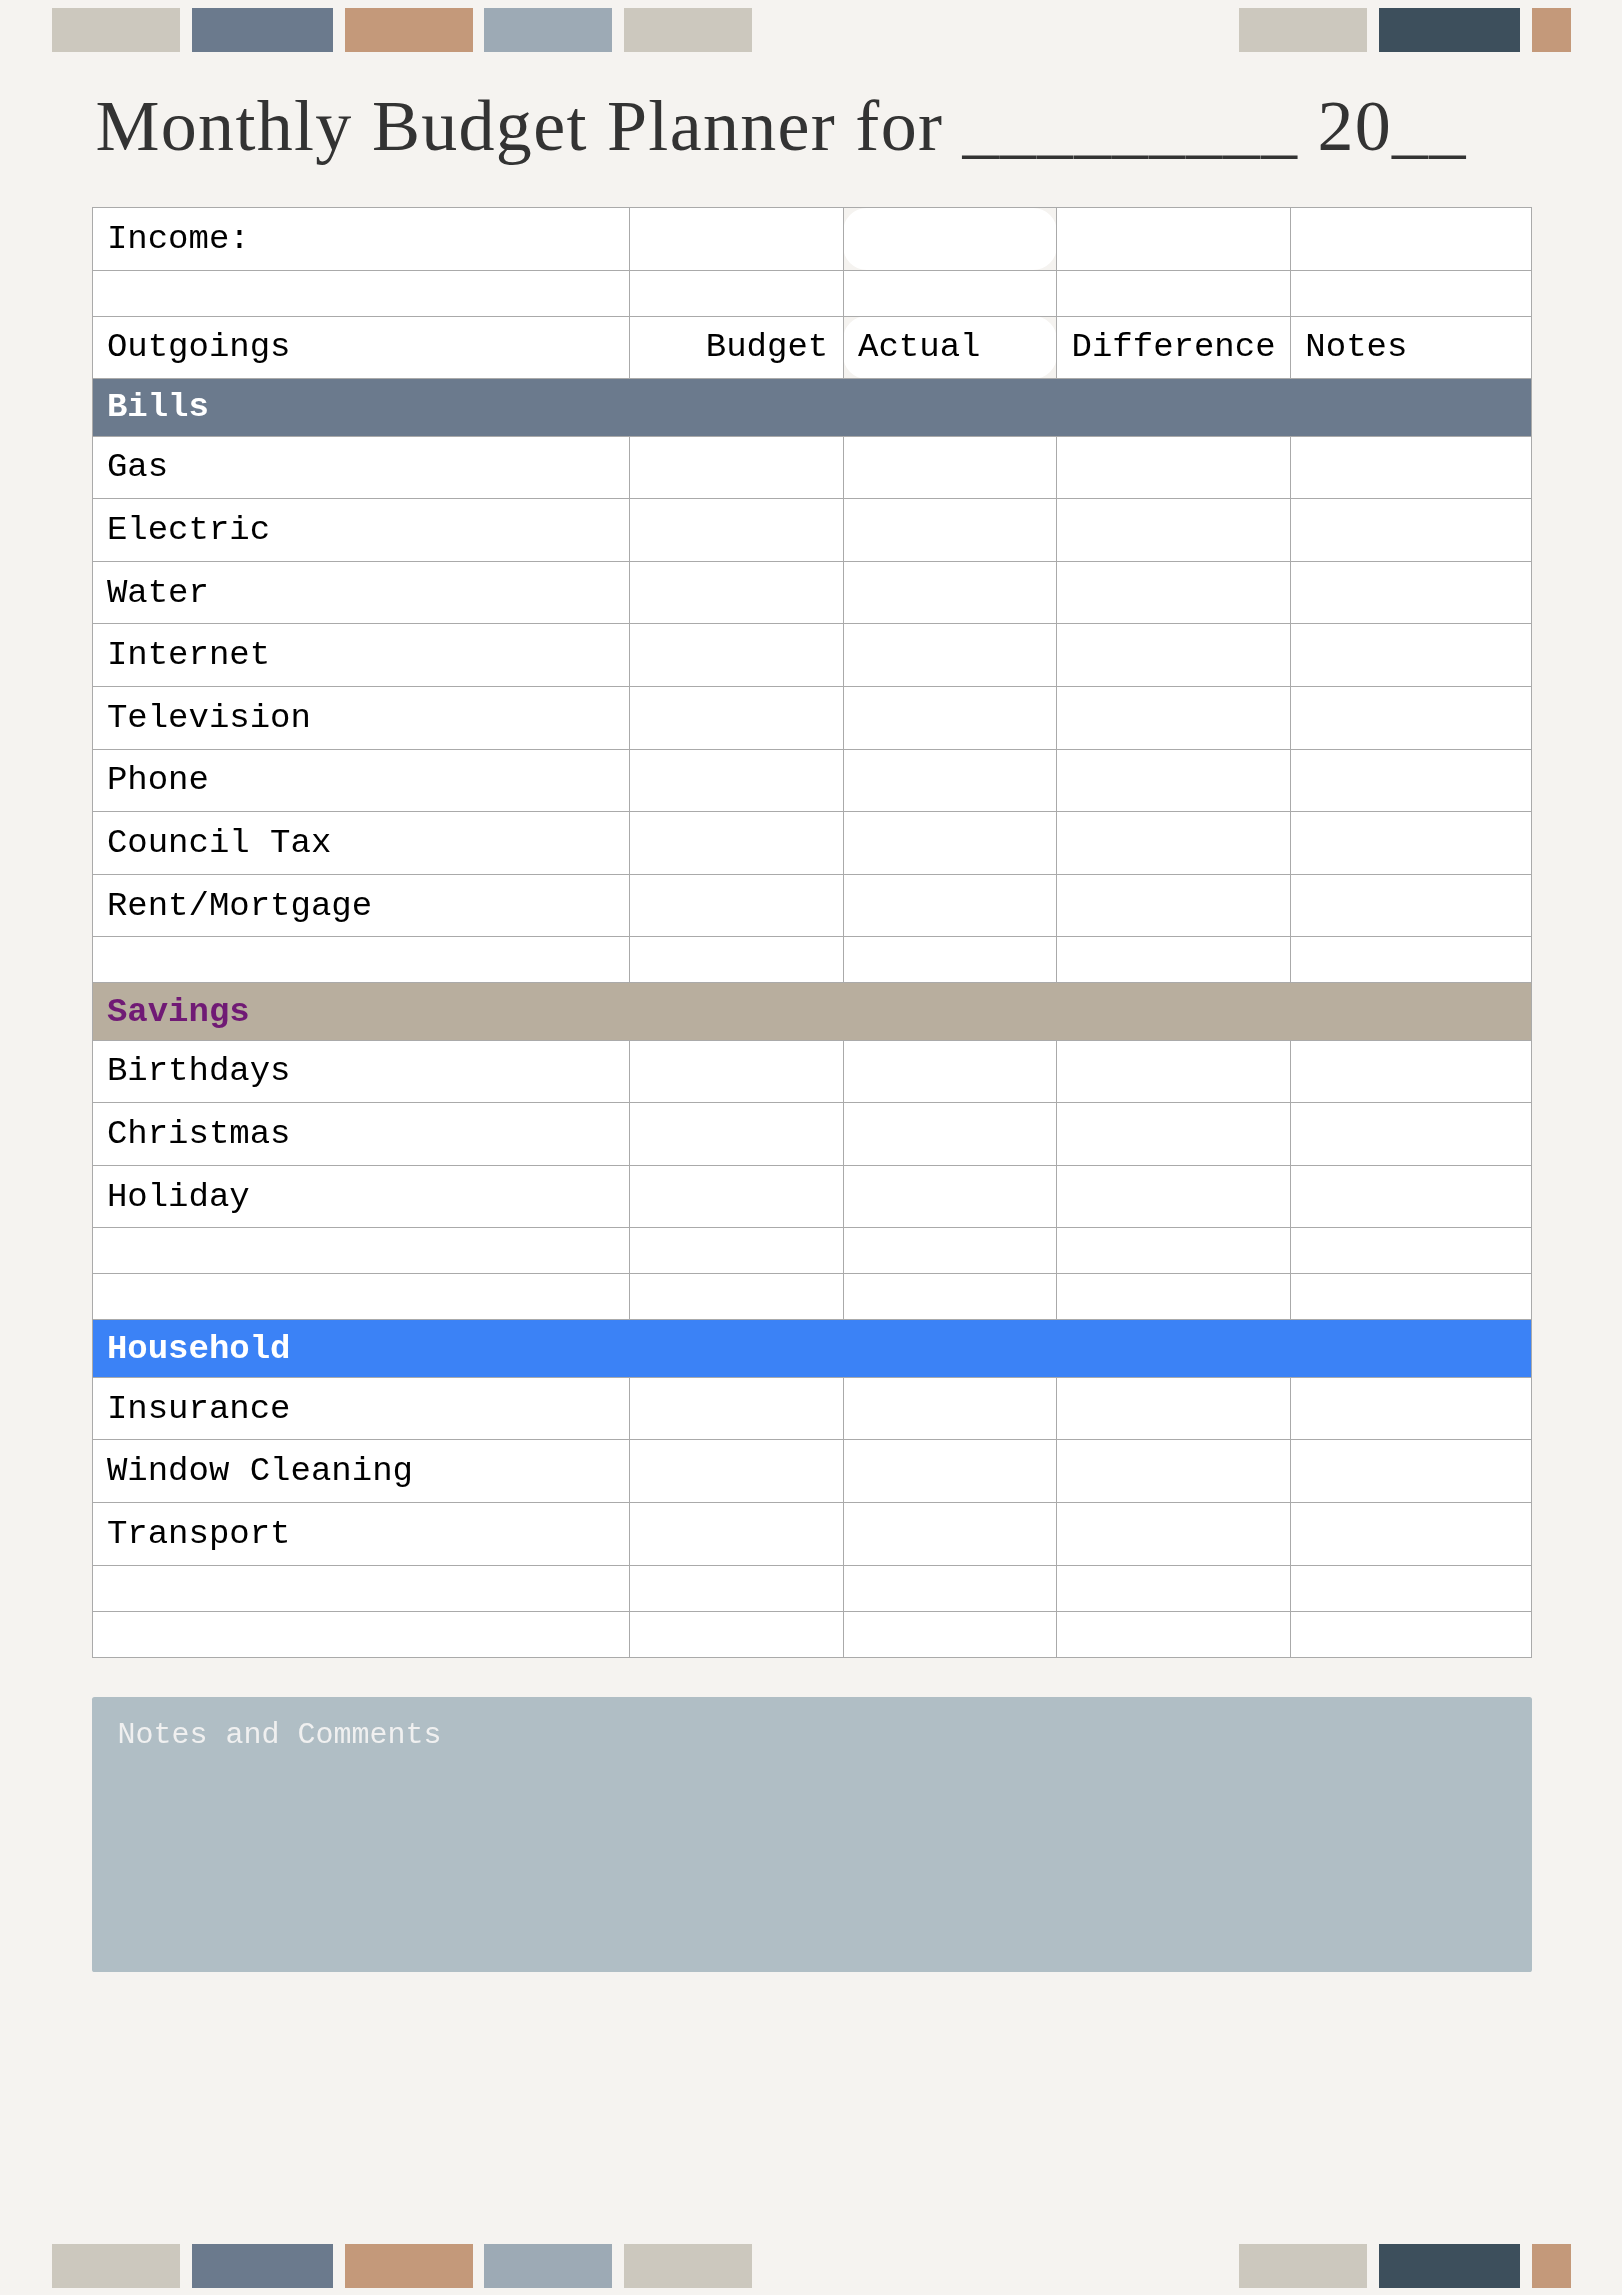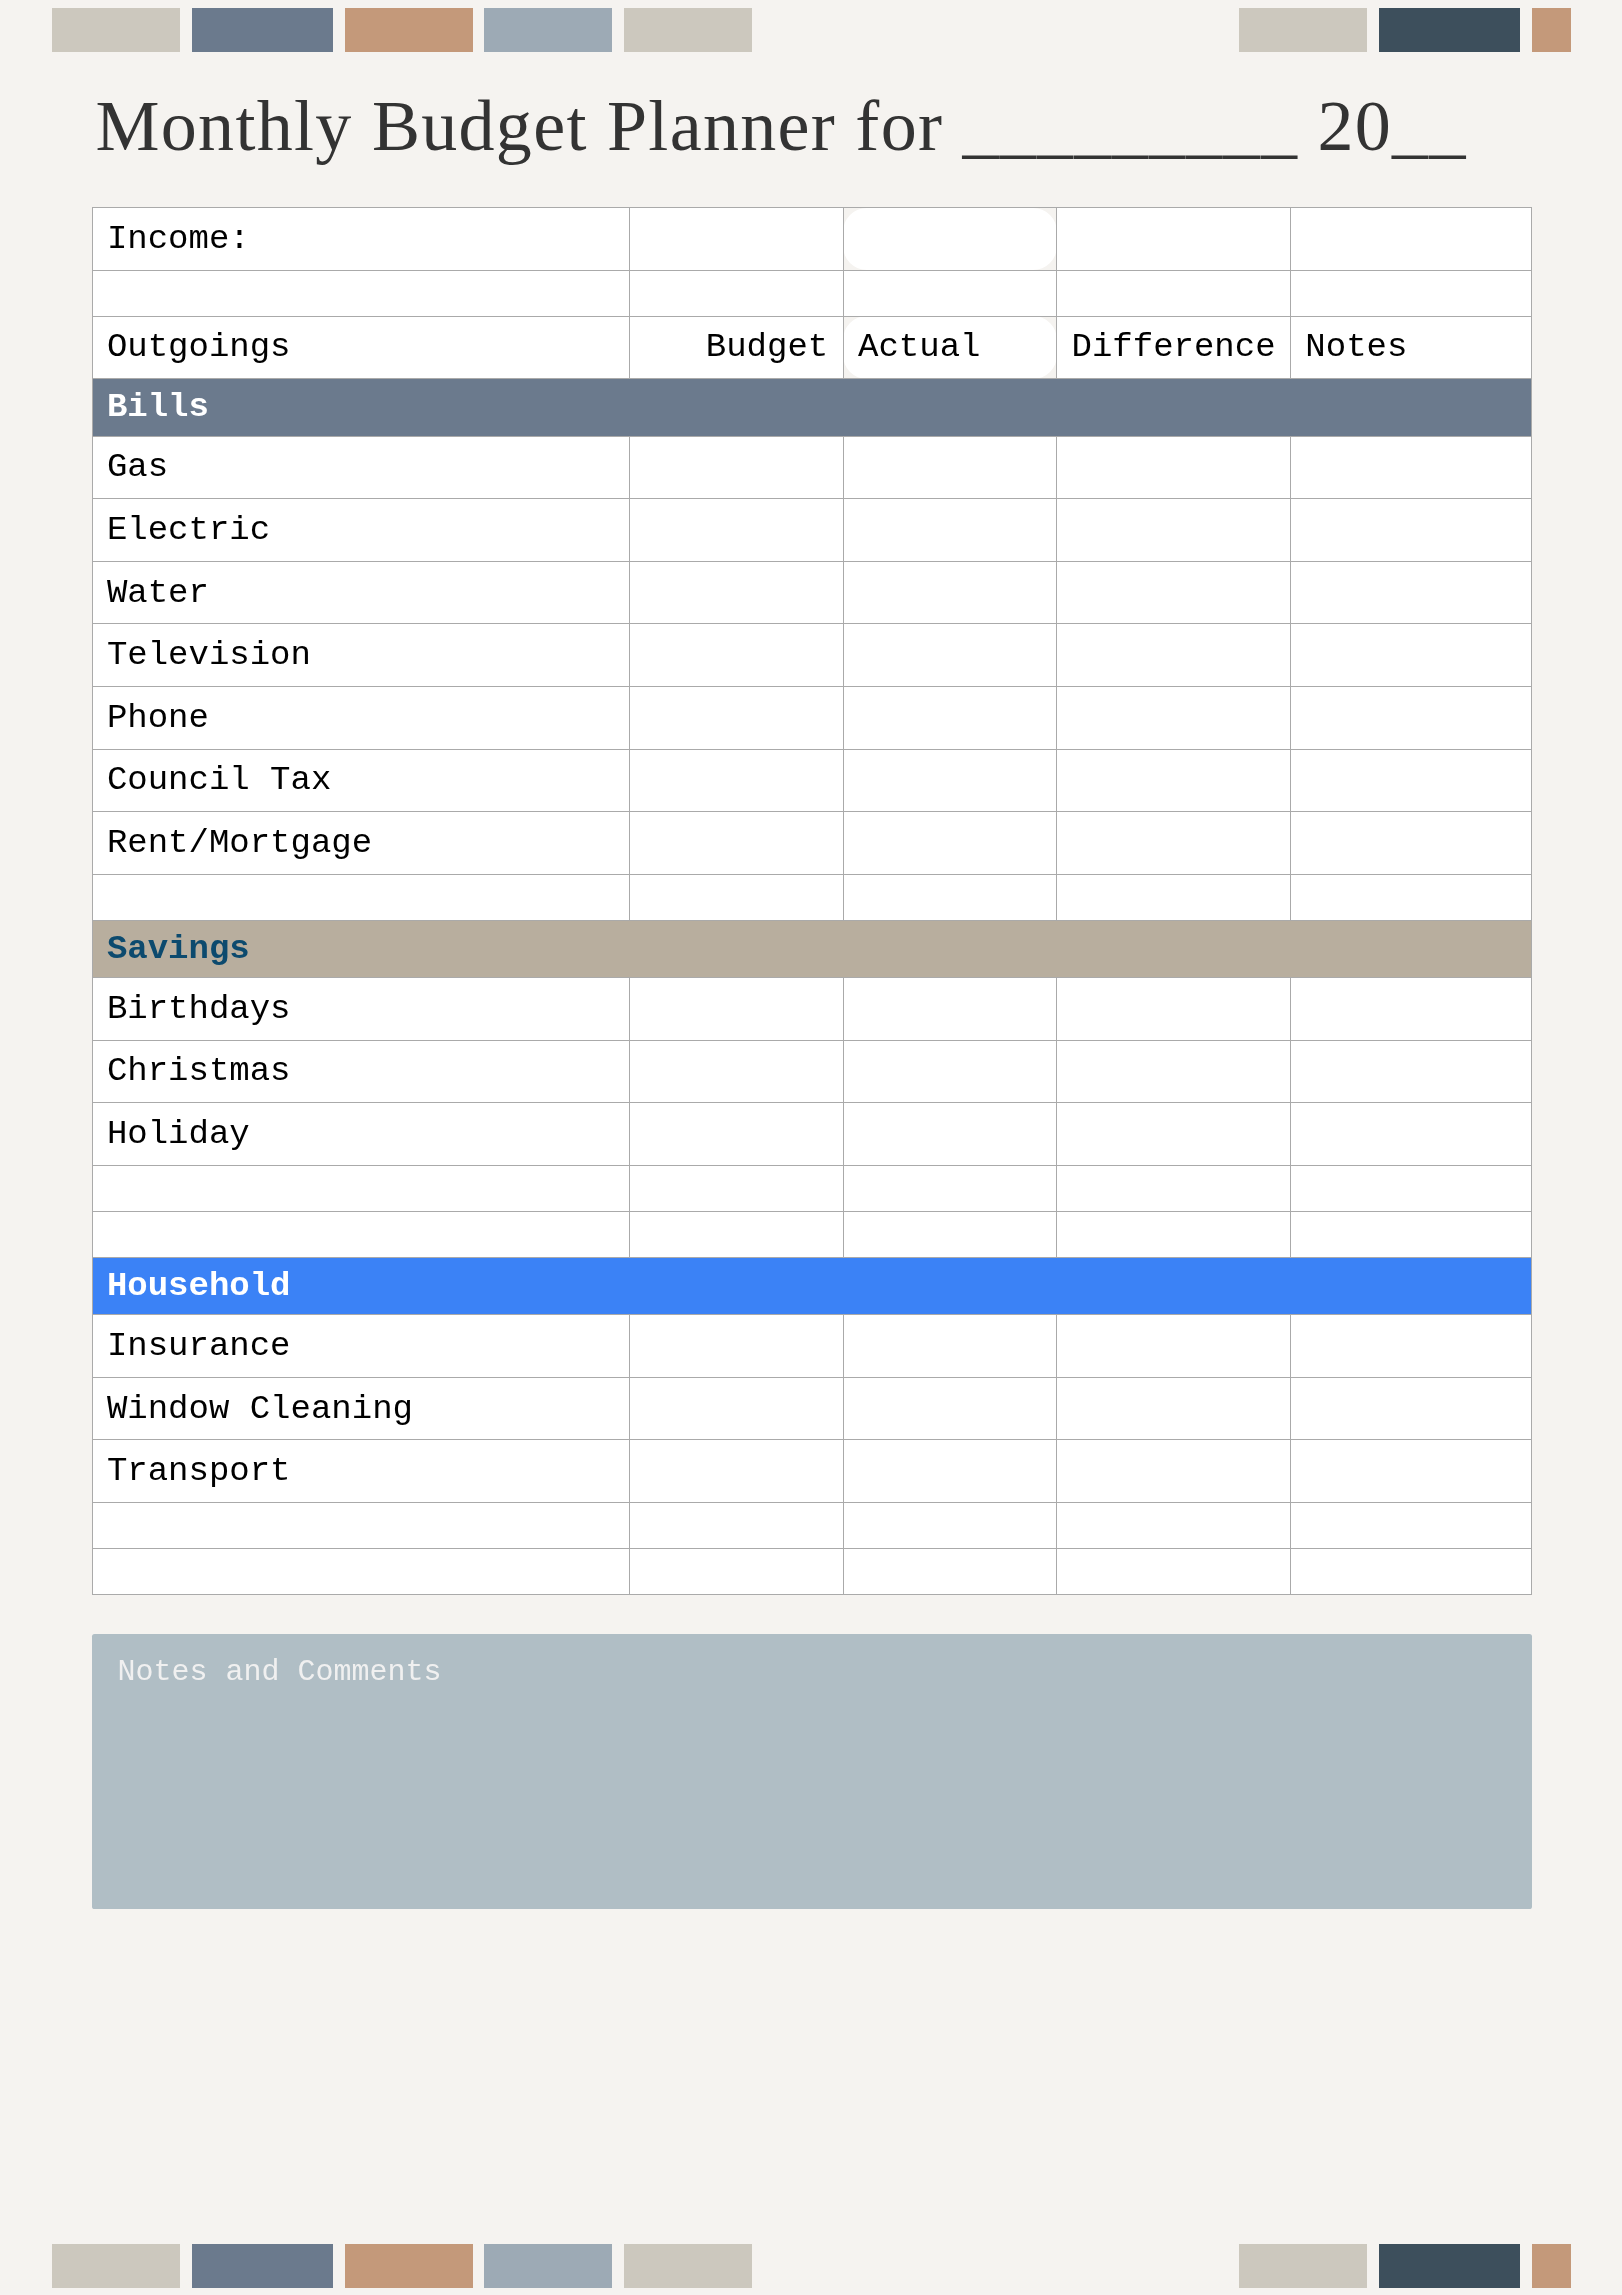--- a/index.html
+++ b/index.html
@@ -209,20 +209,27 @@
         <td></td>
       </tr>
       <tr class="data-row">
         <td>Water</td>
         <td></td>
         <td></td>
         <td></td>
         <td></td>
       </tr>
       <tr class="data-row">
+        <td>Internet</td>
+        <td></td>
+        <td></td>
+        <td></td>
+        <td></td>
+      </tr>
+      <tr class="data-row">
         <td>Television</td>
         <td></td>
         <td></td>
         <td></td>
         <td></td>
       </tr>
       <tr class="data-row">
         <td>Phone</td>
         <td></td>
         <td></td>
@@ -245,21 +252,21 @@
       </tr>
       <tr class="empty-row">
         <td></td>
             <td></td>
             <td></td>
             <td></td>
             <td></td>
       </tr>
 
       <tr class="section-header savings-header">
-        <td colspan="5" style="color:#0c4a6e;">Savings</td>
+        <td colspan="5" style="color:#701a75;">Savings</td>
       </tr>
       <tr class="data-row">
         <td>Birthdays</td>
         <td></td>
         <td></td>
         <td></td>
         <td></td>
       </tr>
       <tr class="data-row">
         <td>Christmas</td>

